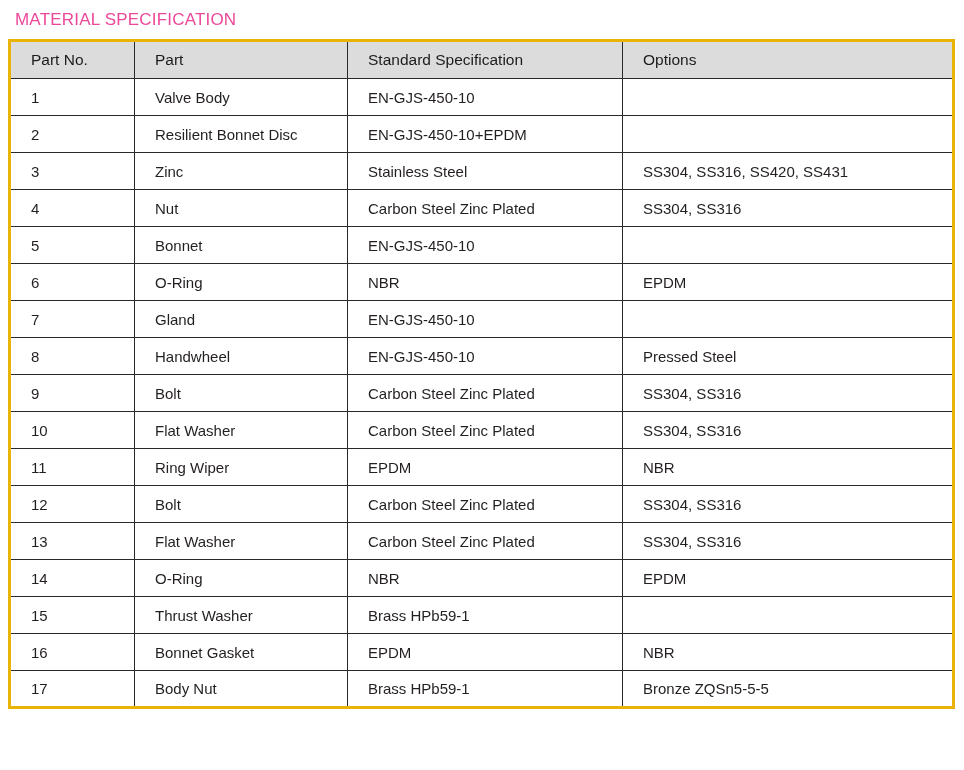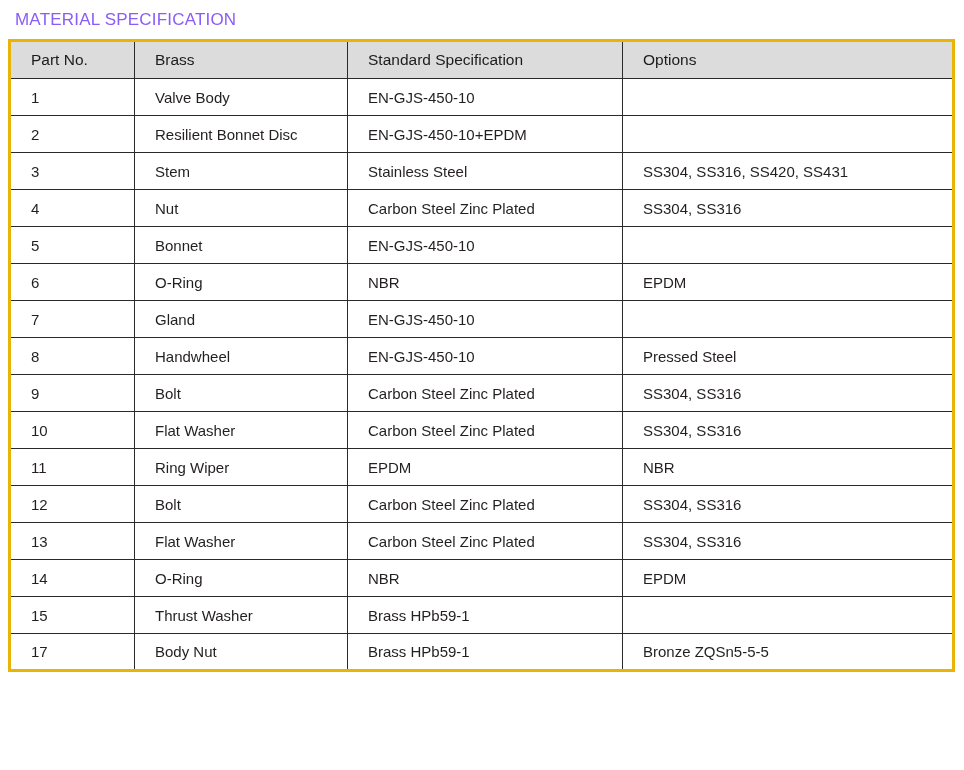--- a/index.html
+++ b/index.html
@@ -16,21 +16,21 @@
     width: 964px;
     height: 770px;
     box-sizing: border-box;
     padding: 8px 12px 0 8px;
   }
   .page-title {
     font-size: 17px;
     font-weight: 500;
     letter-spacing: 0.2px;
     margin: 2px 0 9px 7px;
-    color: #8b5cf6;
+    color: #ec4899;
   }
   table.spec-table {
     border-collapse: collapse;
     table-layout: fixed;
     width: 944px;
     border: 3px solid #eab308;
   }
   table.spec-table th,
   table.spec-table td {
     border: 1.5px solid #2a2a2a;
@@ -74,41 +74,41 @@
   <table class="spec-table">
     <colgroup>
       <col class="w1">
         <col class="w2">
         <col class="w3">
         <col class="w4">
     </colgroup>
     <thead>
       <tr>
         <th class="col-partno">Part No.</th>
-        <th>Brass</th>
+        <th>Part</th>
         <th>Standard Specification</th>
         <th>Options</th>
       </tr>
     </thead>
     <tbody>
         <tr>
           <td class="c-center">1</td>
           <td>Valve Body</td>
           <td>EN-GJS-450-10</td>
           <td></td>
         </tr>
         <tr>
           <td class="c-center">2</td>
           <td>Resilient Bonnet Disc</td>
           <td>EN-GJS-450-10+EPDM</td>
           <td></td>
         </tr>
         <tr>
           <td class="c-center">3</td>
-          <td>Stem</td>
+          <td>Zinc</td>
           <td>Stainless Steel</td>
           <td>SS304, SS316, SS420, SS431</td>
         </tr>
         <tr>
           <td class="c-center">4</td>
           <td>Nut</td>
           <td>Carbon Steel Zinc Plated</td>
           <td>SS304, SS316</td>
         </tr>
         <tr>
@@ -171,20 +171,26 @@
           <td>NBR</td>
           <td>EPDM</td>
         </tr>
         <tr>
           <td class="c-center">15</td>
           <td>Thrust Washer</td>
           <td>Brass HPb59-1</td>
           <td></td>
         </tr>
         <tr>
+          <td class="c-center">16</td>
+          <td>Bonnet Gasket</td>
+          <td>EPDM</td>
+          <td>NBR</td>
+        </tr>
+        <tr>
           <td class="c-center">17</td>
           <td>Body Nut</td>
           <td>Brass HPb59-1</td>
           <td>Bronze ZQSn5-5-5</td>
         </tr>
       </tbody>
   </table>
 
 </div>
 

